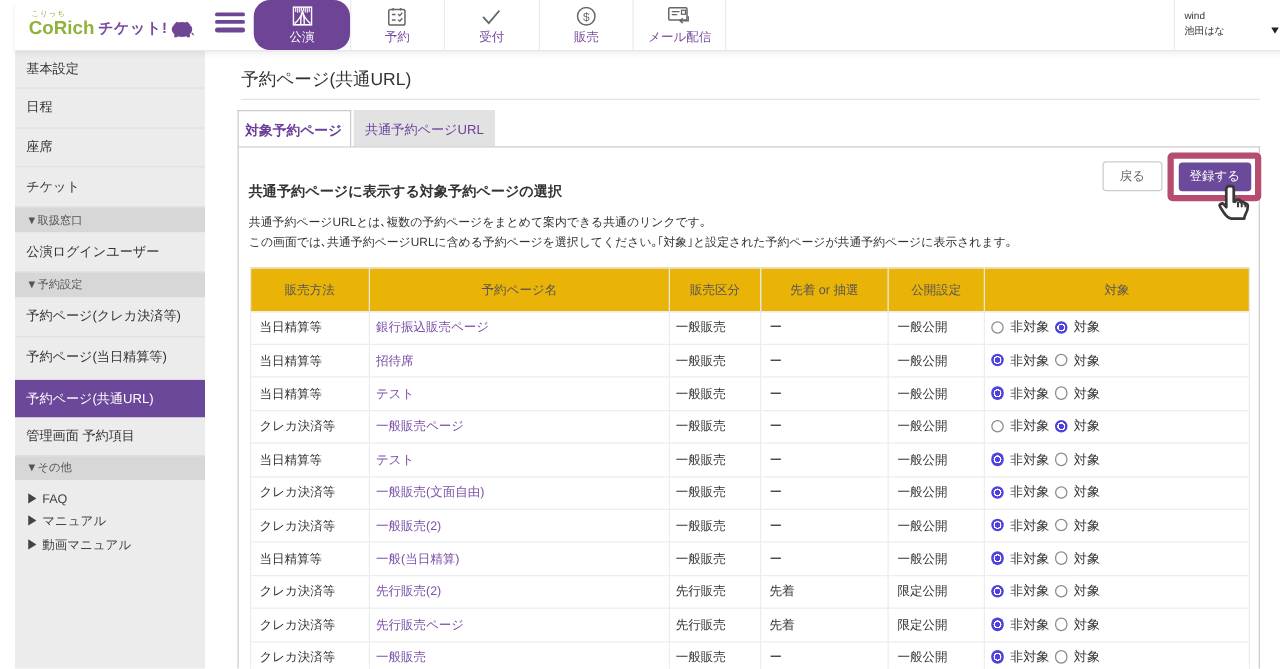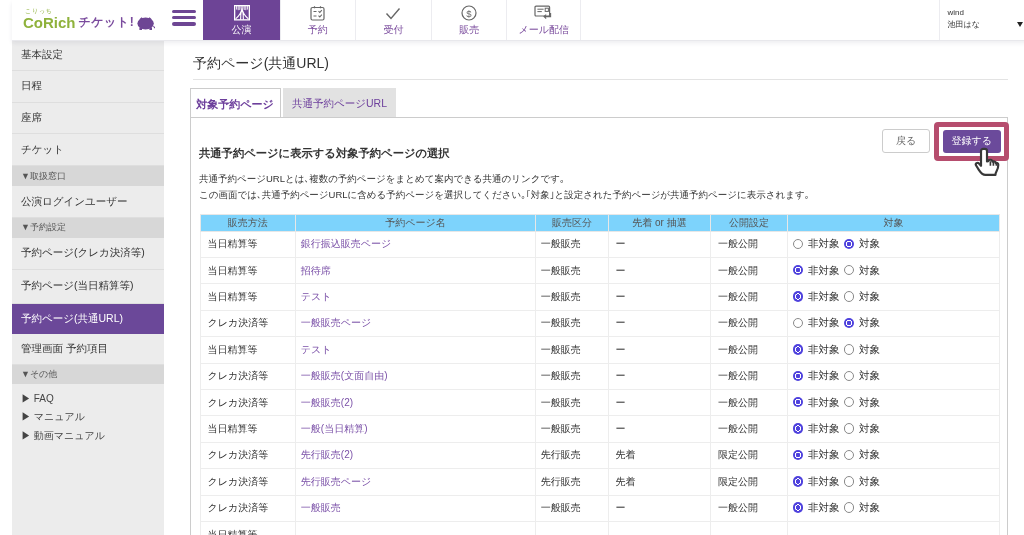--- a/index.html
+++ b/index.html
@@ -14,21 +14,21 @@
 #logo .kana { font-size:6px; color:#8fb23c; letter-spacing:0.8px; margin-left:2px; margin-top:4px; height:7px; }
 #logo .row { display:flex; align-items:center; }
 #logo .co { font-size:15px; font-weight:bold; color:#8fb23c; letter-spacing:0; }
 #logo .tk { font-size:12px; font-weight:bold; color:#7a4b9d; margin-left:3px; letter-spacing:0.5px;}
 #burger { position:absolute; left:160px; top:9.5px; width:23.5px; height:22px; }
 #burger div { height:3.3px; background:#6e4694; border-radius:2px; margin-bottom:3.2px; }
 .navtab { position:absolute; top:0; height:40px; border-left:1px solid #ececf0;
   display:flex; flex-direction:column; align-items:center; justify-content:flex-start; }
 .navtab .ic { height:16px; margin-top:5px; display:flex; align-items:center; }
 .navtab .lb { font-size:10px; color:#7a4b9d; margin-top:2px; }
-.navtab.active { background:#6d4496; border-left:none; }
+.navtab.active { background:#6d4496; border-left:none;border-radius:13px; }
 .navtab.active .lb { color:#fff; }
 #usr { position:absolute; left:927px; top:0; width:97px; height:40px; border-left:1px solid #ececf0;padding-left:16px; }
 #usr .u1 { position:absolute; left:7.5px; top:8px; font-size:8px; color:#333; }
 #usr .u2 { position:absolute; left:7.5px; top:19px; font-size:8px; color:#333; }
 #usr .car { position:absolute; right:13px; top:22px; width:0; height:0;
   border-left:3.5px solid transparent; border-right:3.5px solid transparent; border-top:5.5px solid #222; }
 
 
 #side { position:absolute; left:0; top:40px; width:152px; height:495px; background:#ececec; z-index:5;}
 .shead { background:#d7d7d7; color:#555; font-size:9px; padding-left:9px; display:flex; align-items:center; }
@@ -56,21 +56,21 @@
   border:5px solid #b64d6e; border-radius:4px; background:#fff; }
 #btnreg { position:absolute; left:3.5px; top:3px; width:58px; height:23px; background:#6b4a9b;
   border-radius:3px; font-size:10px; color:#fff; display:flex; align-items:center; justify-content:center; }
 #hand { position:absolute; left:781px; top:28.5px; z-index:6; }
 
 #h2 { position:absolute; left:8.5px; top:27.5px; font-size:11.3px; font-weight:bold; color:#333; }
 #desc { position:absolute; left:8.5px; top:52.5px; font-size:9.5px; color:#333; line-height:16px; }
 
 
 #tbl { position:absolute; left:9px; top:95.6px; width:799.5px; border-collapse:collapse; table-layout:fixed; }
-#tbl th { background:#7dd3fc; font-weight:normal; color:#555; font-size:10px; height:17px;
+#tbl th { background:#eab308; font-weight:normal; color:#555; font-size:10px; height:35px;
   border:1px solid #e7e7e7; }
 #tbl td { height:26.4px; font-size:10px; color:#333; border:1px solid #ededed;
   padding-left:7px; background:#fff; }
 #tbl td.lnk { color:#7b51a8; }
 #tbl tr { page-break-inside:avoid; }
 .radio { display:inline-block; width:10.5px; height:10.5px; border-radius:50%; vertical-align:-1.8px; }
 .radio.off { border:1.2px solid #8a8a8a; background:#fff; }
 .radio.on { background:radial-gradient(circle, #4e41dd 0 2.1px, #ffffff 2.2px 3.15px, #4e41dd 3.25px 5.25px); }
 .rlabel { font-size:10.5px; color:#333; margin:0 4px 0 5px; }
 #tbl td.rad { padding-left:4.5px; }

